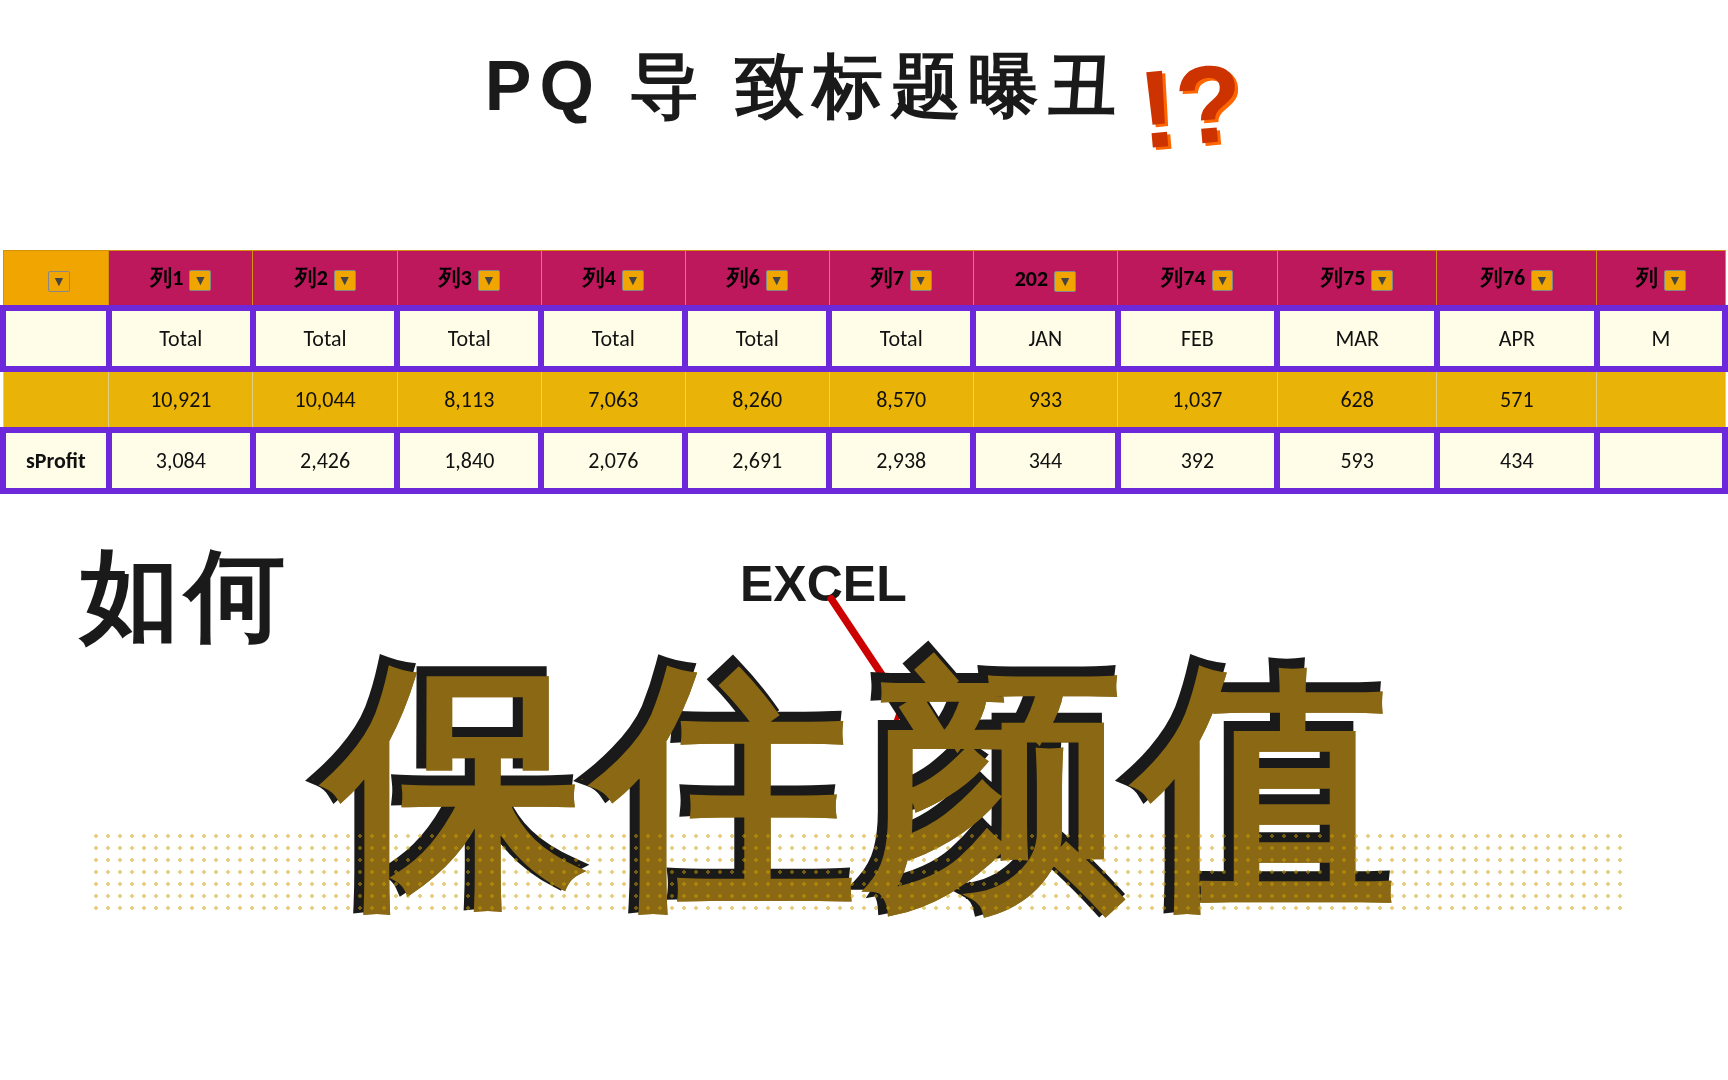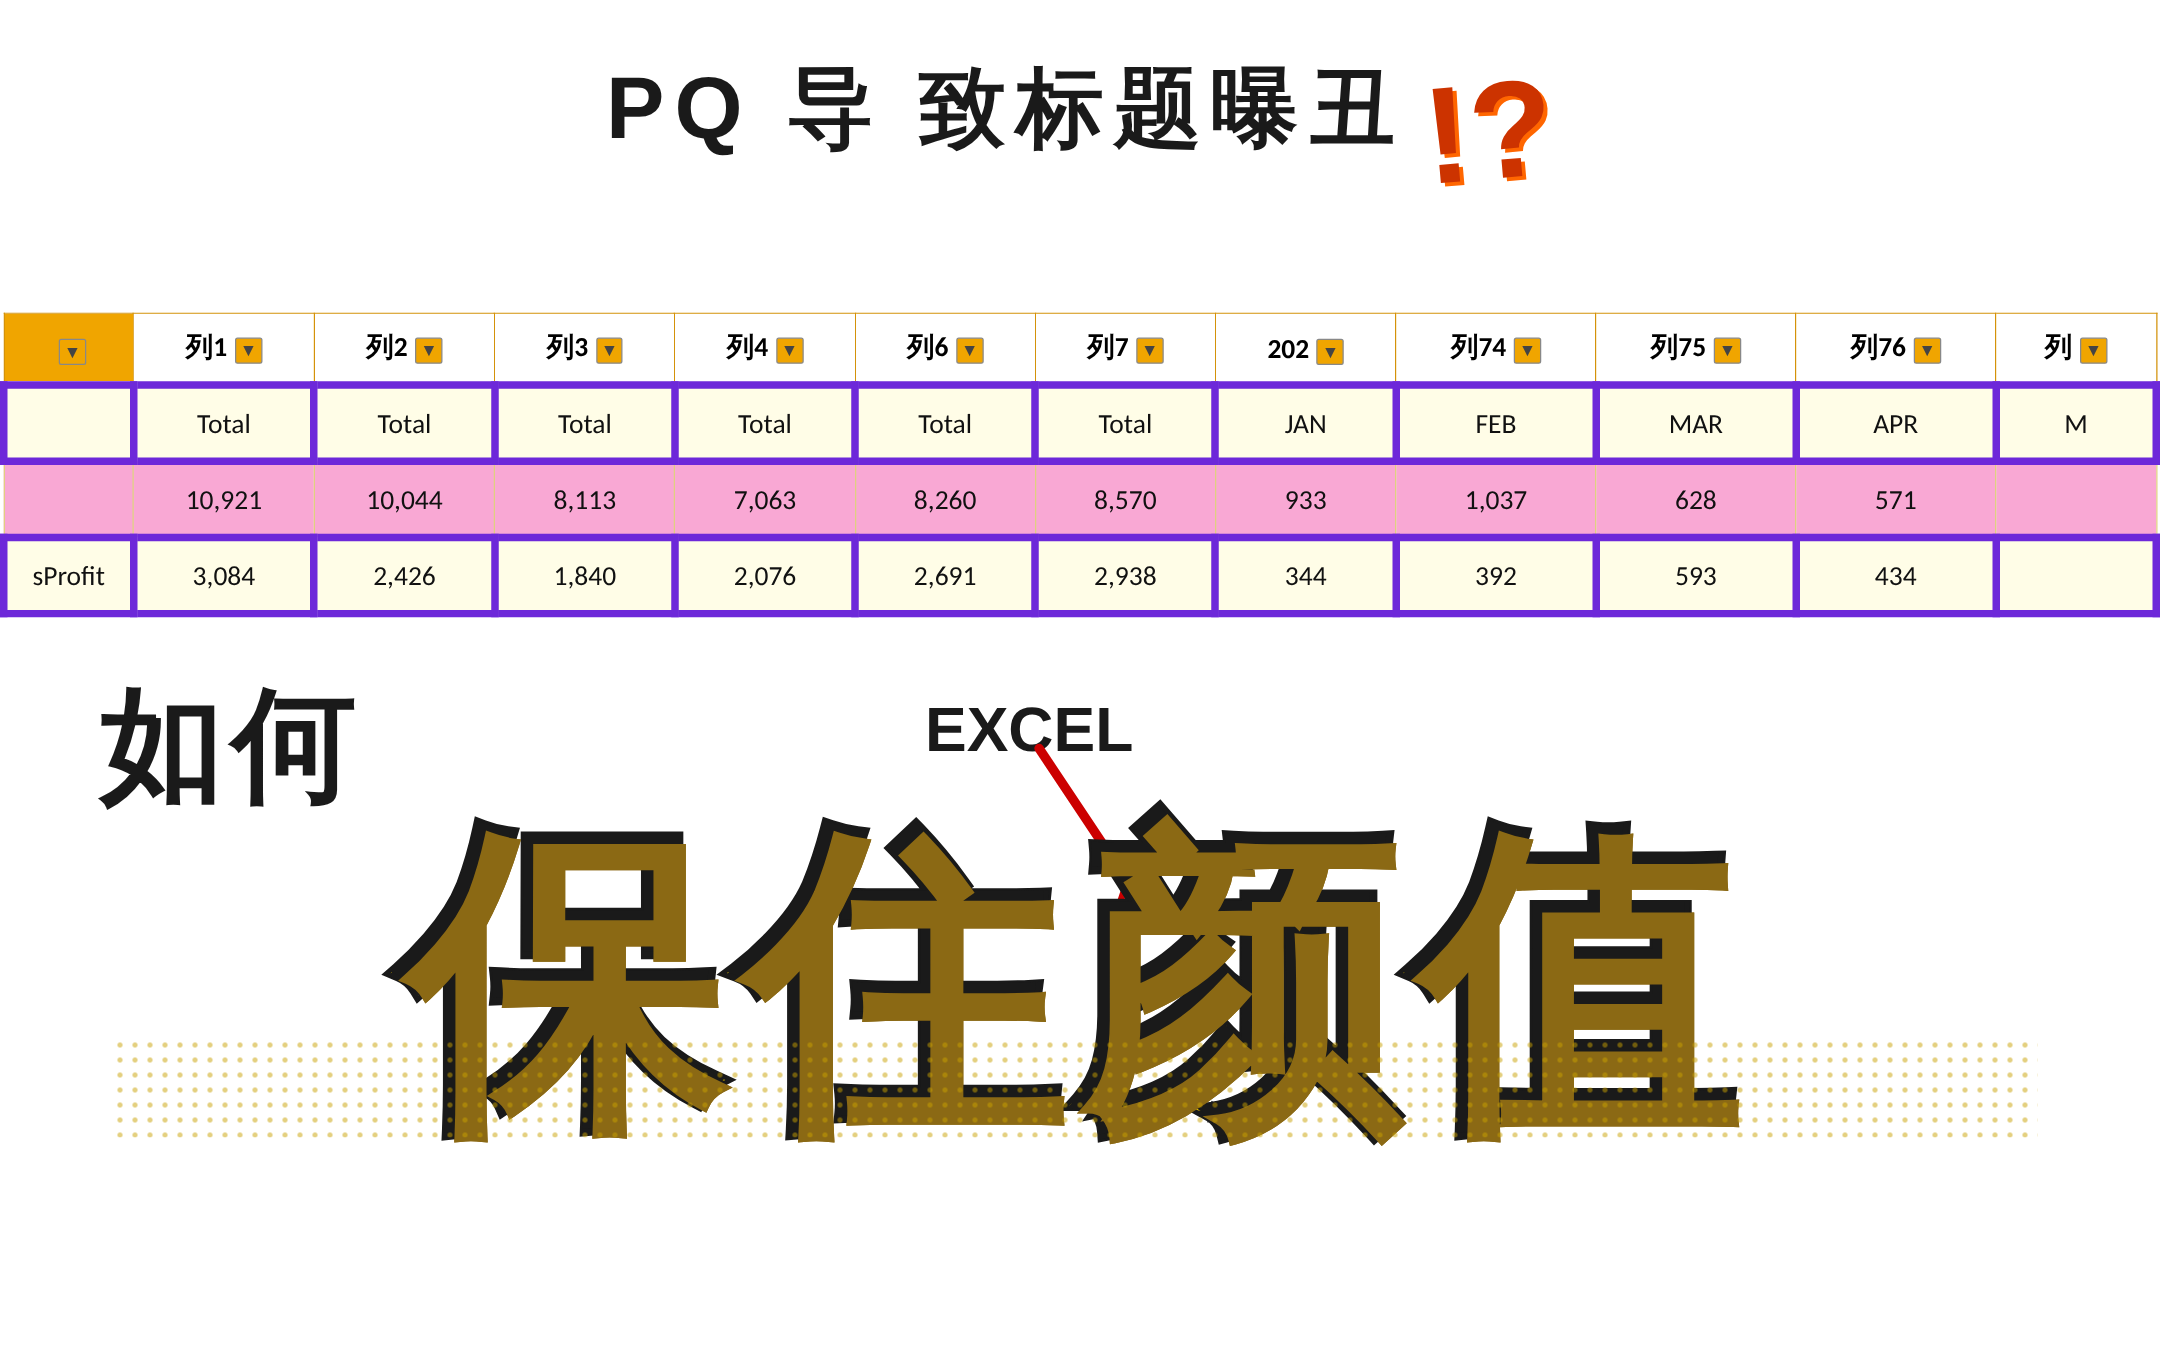--- a/index.html
+++ b/index.html
@@ -57,21 +57,21 @@
       border-collapse: collapse;
       font-family: 'Calibri', Arial, sans-serif;
     }
 
     
     .excel-header {
       background: #F0A500;
     }
 
     .excel-header th {
-      background: #ffffff;
+      background: #be185d;
       color: #000;
       font-size: 22px;
       font-weight: bold;
       padding: 12px 20px;
       border: 1px solid #d4920a;
       text-align: center;
       position: relative;
       white-space: nowrap;
     }
 
@@ -96,32 +96,32 @@
     .excel-row-1 td {
       background: #FFFDE7;
       color: #111;
       font-size: 22px;
       padding: 14px 20px;
       border: 6px solid #6d28d9;
       text-align: center;
     }
 
     .excel-row-2 td {
-      background: #f9a8d4;
+      background: #eab308;
       color: #111;
       font-size: 22px;
       padding: 14px 20px;
       border: 1px solid #e0d080;
       text-align: center;
     }
 
     .excel-row-1 td:first-child,
     .excel-row-2 td:first-child {
       text-align: right;
-      font-weight: 400;
+      font-weight: 700;
     }
 
     .ruhe-text {
       position: absolute;
       top: 530px;
       left: 80px;
       font-size: 100px;
       font-weight: 900;
       color: #1a1a1a;
       font-family: Liberation Sans, sans-serif;

